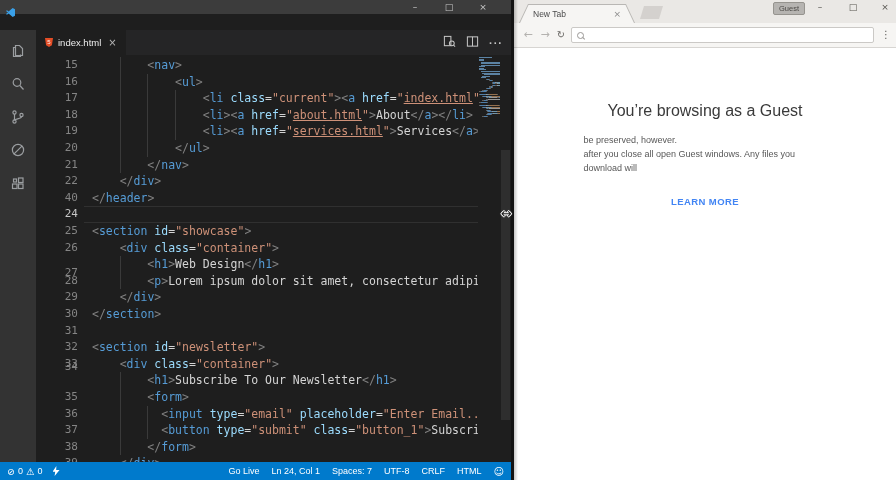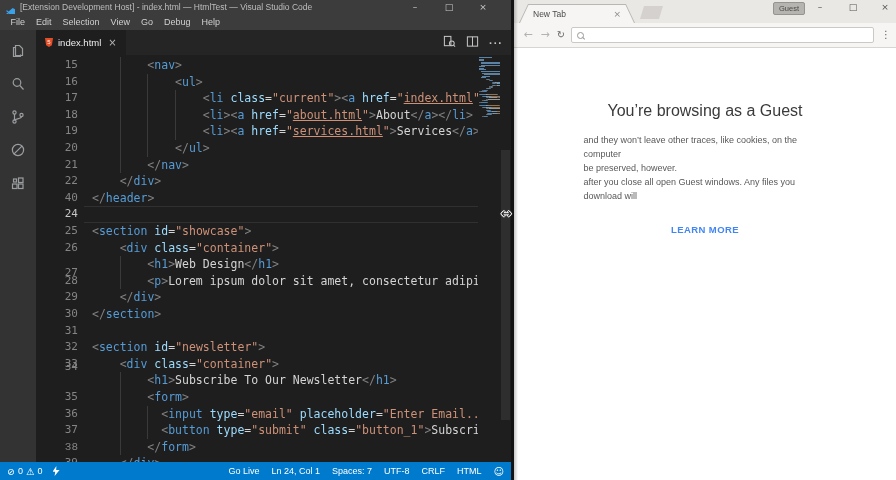--- a/index.html
+++ b/index.html
@@ -88,35 +88,25 @@
 <div id="root">
 
   <div id="vscode">
 
     <div class="titlebar">
       <span class="vs-logo">
         <svg viewBox="0 0 10 10" width="9" height="9">
             <path d="M7.4 0 2.9 4 1.1 2.6 0 3.2 2.2 5 0 6.8l1.1.6L2.9 6l4.5 4L10 8.7V1.3L7.4 0z" fill="#3aa0e8"></path>
           </svg>
       </span>
-      <span class="tb-title">[Extension Development Host] - index.html — HtmlTest — Visual Studio Code</span>
       <span class="wc glyph" style="left:404px">–</span>
       <span class="wc glyph" style="left:438px">□</span>
       <span class="wc glyph" style="left:472px">×</span>
     </div>
 
-    <div class="menubar">
-        <span class="mi">File</span>
-        <span class="mi">Edit</span>
-        <span class="mi">Selection</span>
-        <span class="mi">View</span>
-        <span class="mi">Go</span>
-        <span class="mi">Debug</span>
-        <span class="mi">Help</span>
-      </div>
 
     <div class="activitybar">
       <span class="ab-icon" style="top:13px">
         <svg viewBox="0 0 16 16">
             <path d="M5.5 2.5h4l3 3v7h-7z"></path>
             <path d="M5.5 4.5h-2v9h7v-2"></path>
           </svg>
       </span>
       <span class="ab-icon" style="top:46px">
         <svg viewBox="0 0 16 16">
@@ -192,21 +182,21 @@
           <div class="ln" style="top: 217.8px;">28</div>
           <div class="ln" style="top: 234.4px;">29</div>
           <div class="ln" style="top: 251px;">30</div>
           <div class="ln" style="top: 267.6px;">31</div>
           <div class="ln" style="top: 284.2px;">32</div>
           <div class="ln" style="top: 300.8px;">33</div>
           <div class="ln" style="top: 304px;">34</div>
           <div class="ln" style="top: 334px;">35</div>
           <div class="ln" style="top: 350.6px;">36</div>
           <div class="ln" style="top: 367.2px;">37</div>
-          <div class="ln" style="top: 383.8px; font-family: Liberation Mono, monospace;">38</div>
+          <div class="ln" style="top: 383.8px;">38</div>
           <div class="ln" style="top: 400.4px;">39</div>
         </div>
       <div id="codelines">
           <div class="cl" style="top: 2px; padding-left: 55.36px;"><span class="guide" style="left: 27.68px;"></span><span class="tk-p">&lt;</span><span class="tk-t">nav</span><span class="tk-p">&gt;</span></div>
           <div class="cl" style="top: 18.6px; padding-left: 83.04px;"><span class="guide" style="left: 27.68px;"></span><span class="guide" style="left: 55.36px;"></span><span class="tk-p">&lt;</span><span class="tk-t">ul</span><span class="tk-p">&gt;</span></div>
           <div class="cl" style="top: 35.2px; padding-left: 110.72px;"><span class="guide" style="left: 27.68px;"></span><span class="guide" style="left: 55.36px;"></span><span class="guide" style="left: 83.04px;"></span><span class="tk-p">&lt;</span><span class="tk-t">li</span><span class="tk-x"> </span><span class="tk-a">class</span><span class="tk-o">=</span><span class="tk-s">"current"</span><span class="tk-p">&gt;&lt;</span><span class="tk-t">a</span><span class="tk-x"> </span><span class="tk-a">href</span><span class="tk-o">=</span><span class="tk-s">"</span><span class="tk-u">index.html</span><span class="tk-s">"</span></div>
           <div class="cl" style="top: 51.8px; padding-left: 110.72px;"><span class="guide" style="left: 27.68px;"></span><span class="guide" style="left: 55.36px;"></span><span class="guide" style="left: 83.04px;"></span><span class="tk-p">&lt;</span><span class="tk-t">li</span><span class="tk-p">&gt;&lt;</span><span class="tk-t">a</span><span class="tk-x"> </span><span class="tk-a">href</span><span class="tk-o">=</span><span class="tk-s">"</span><span class="tk-u">about.html</span><span class="tk-s">"</span><span class="tk-p">&gt;</span><span class="tk-x">About</span><span class="tk-p">&lt;/</span><span class="tk-t">a</span><span class="tk-p">&gt;&lt;/</span><span class="tk-t">li</span><span class="tk-p">&gt;</span></div>
           <div class="cl" style="top: 68.4px; padding-left: 110.72px;"><span class="guide" style="left: 27.68px;"></span><span class="guide" style="left: 55.36px;"></span><span class="guide" style="left: 83.04px;"></span><span class="tk-p">&lt;</span><span class="tk-t">li</span><span class="tk-p">&gt;&lt;</span><span class="tk-t">a</span><span class="tk-x"> </span><span class="tk-a">href</span><span class="tk-o">=</span><span class="tk-s">"</span><span class="tk-u">services.html</span><span class="tk-s">"</span><span class="tk-p">&gt;</span><span class="tk-x">Services</span><span class="tk-p">&lt;/</span><span class="tk-t">a</span><span class="tk-p">&gt;</span></div>
           <div class="cl" style="top: 85px; padding-left: 83.04px;"><span class="guide" style="left: 27.68px;"></span><span class="guide" style="left: 55.36px;"></span><span class="tk-p">&lt;/</span><span class="tk-t">ul</span><span class="tk-p">&gt;</span></div>
           <div class="cl" style="top: 101.6px; padding-left: 55.36px;"><span class="guide" style="left: 27.68px;"></span><span class="tk-p">&lt;/</span><span class="tk-t">nav</span><span class="tk-p">&gt;</span></div>
@@ -497,21 +487,20 @@
       <span class="nav-btn glyph" style="left:39px;color:#6b6966;font-size:10px">↻</span>
       <div class="omnibox">
         <span class="mag"></span>
       </div>
       <span class="cmenu-dots glyph">⋮</span>
     </div>
 
     <div class="ccontent">
       <h1 class="guest-title">You’re browsing as a Guest</h1>
       <div class="guest-body" id="guestbody">
-          <div class="pline">and they won’t leave other traces, like cookies, on the computer</div>
           <div class="pline">be preserved, however.</div>
           <div class="pline">after you close all open Guest windows. Any files you download will</div>
         </div>
       <div class="learn-more">LEARN MORE</div>
     </div>
   </div>
 
   <span class="cursor-ew glyph">↔</span>
 </div>
 

